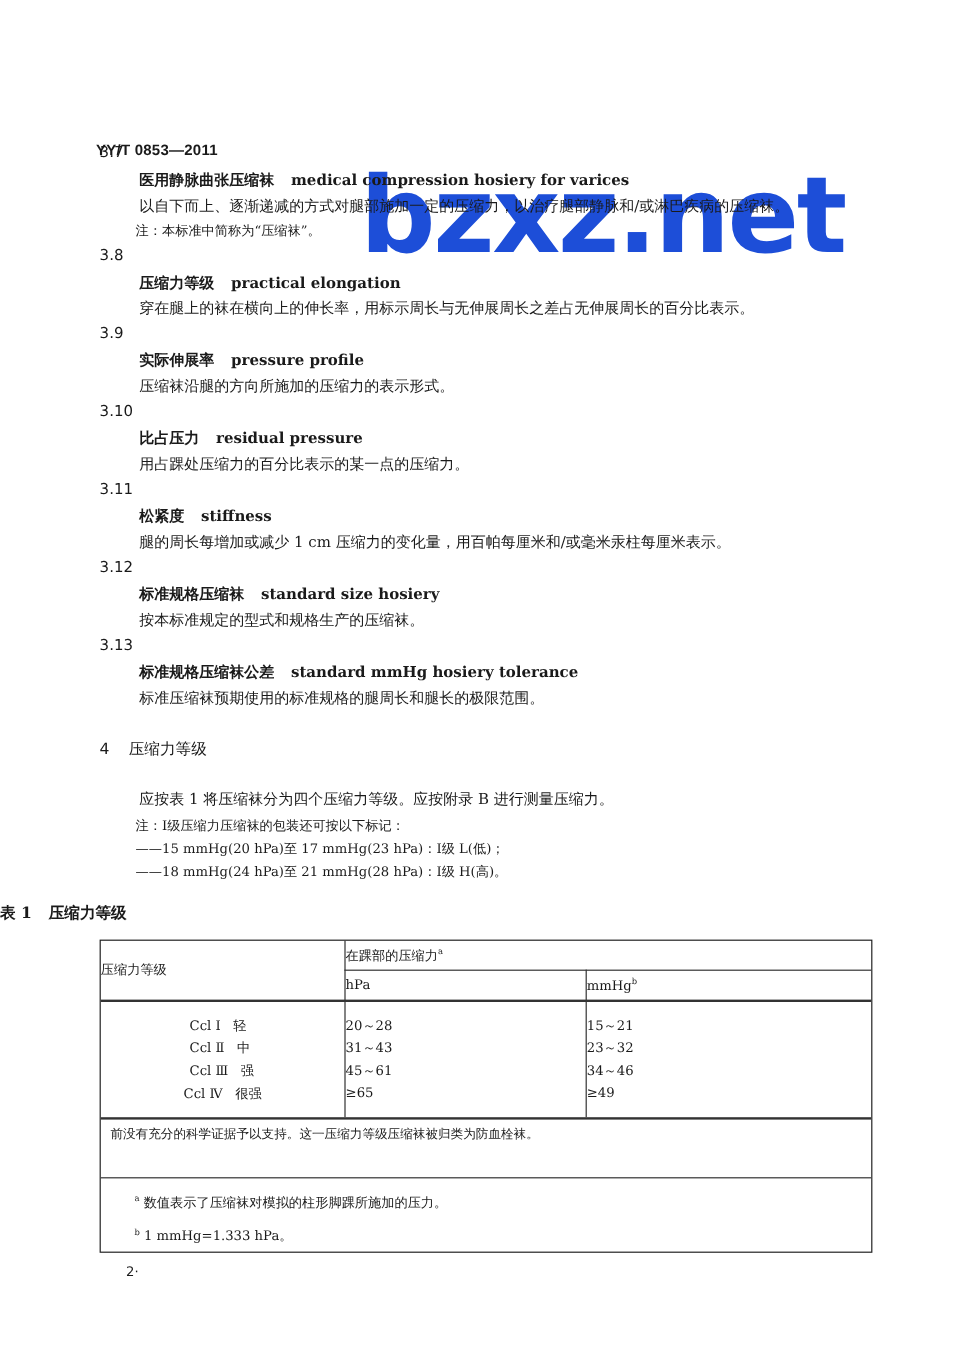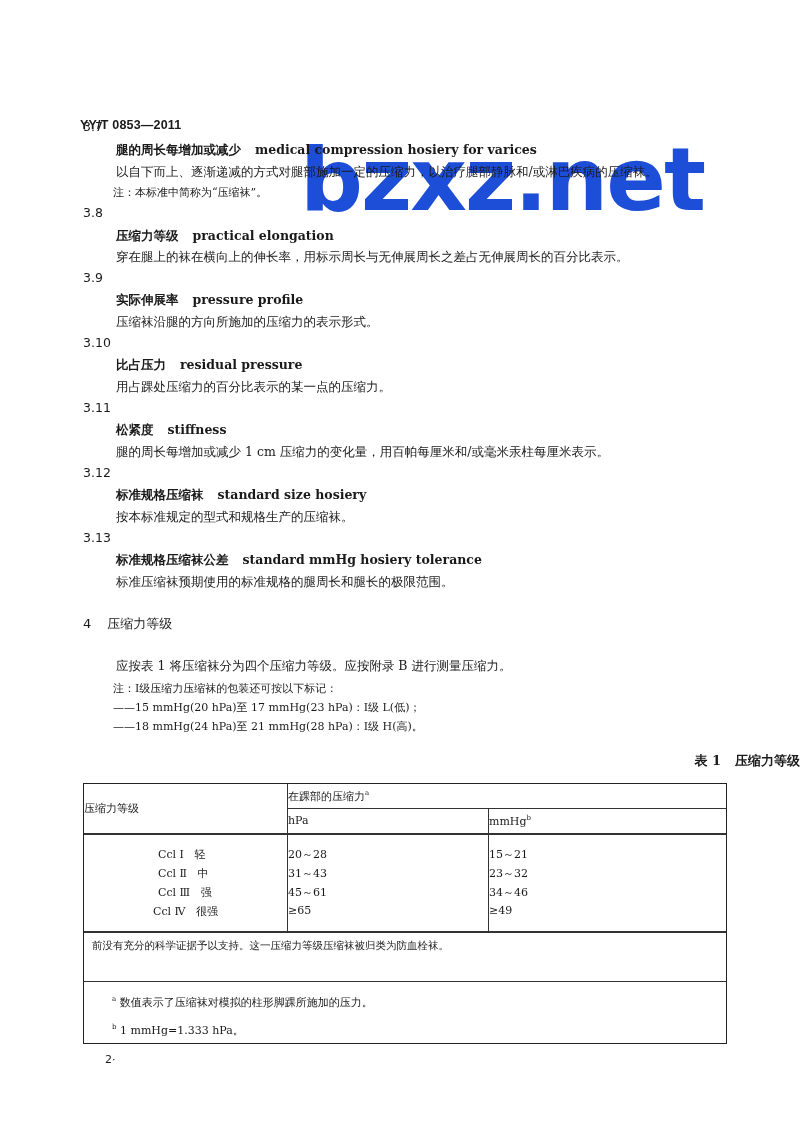--- a/index.html
+++ b/index.html
@@ -10,21 +10,21 @@
   }
   .abs { position: absolute; white-space: nowrap; }
   .hdr { left: 80px; top: 78px; font-family: Liberation Sans, sans-serif; font-weight: bold; font-size: 12.5px; letter-spacing: 0.2px; margin-top: 40px; }
   .num { left: 83px; font-family: "DejaVu Sans", "Liberation Sans", sans-serif; font-size: 12.5px; }
   .term { left: 116px; font-size: 12.5px; font-weight: bold; }
   .term .en { margin-left: 14px; }
   .def { left: 116px; font-size: 12.5px; }
   .note { left: 113px; font-size: 11px; }
   .sec { left: 83px; top: 615px; font-size: 13px; font-weight: normal; font-family: "DejaVu Sans", "Liberation Sans", sans-serif; }
   .sec .title { margin-left: 16px; }
-  .tcap { left: 0; width: 800px; text-align: right; top: 752px; font-size: 13px; font-weight: bold; }
+  .tcap { left: 0; width: 800px; text-align: left; top: 752px; font-size: 13px; font-weight: bold; }
   .tcap .t2 { margin-left: 14px; }
   .watermark {
     position: absolute; left: 300px; top: 128px;
     font-family: "DejaVu Sans", "Liberation Sans", sans-serif; font-weight: bold;
     font-size: 88px; color: #1d4ed8; letter-spacing: -2px; z-index: 0;
   }
   .content { position: relative; z-index: 1; }
   
   .tbl { position: absolute; left: 83px; top: 783px; width: 644px; height: 261px; border: 1.5px solid #222; box-sizing: border-box; }
   .line { position: absolute; background: #333; }
@@ -38,21 +38,21 @@
 <body>
 
 <div class="watermark">bzxz.net</div>
 
 <div class="content">
 
   <div class="abs hdr">YY/T 0853—2011</div>
 
   <div class="abs num" style="top:119px">3.7</div>
   <div class="abs term" style="top:142px">
-    <span>腿的周长每增加或减少</span><span class="en">medical compression hosiery for varices</span>
+    <span>医用静脉曲张压缩袜</span><span class="en">medical compression hosiery for varices</span>
   </div>
   <div class="abs def" style="top:164px">以自下而上、逐渐递减的方式对腿部施加一定的压缩力，以治疗腿部静脉和/或淋巴疾病的压缩袜。</div>
   <div class="abs note" style="top:185px">注：本标准中简称为“压缩袜”。</div>
 
   <div class="abs num" style="top:205px">3.8</div>
   <div class="abs term" style="top:228px">
     <span>压缩力等级</span><span class="en">practical elongation</span>
   </div>
   <div class="abs def" style="top:249px">穿在腿上的袜在横向上的伸长率，用标示周长与无伸展周长之差占无伸展周长的百分比表示。</div>
 

